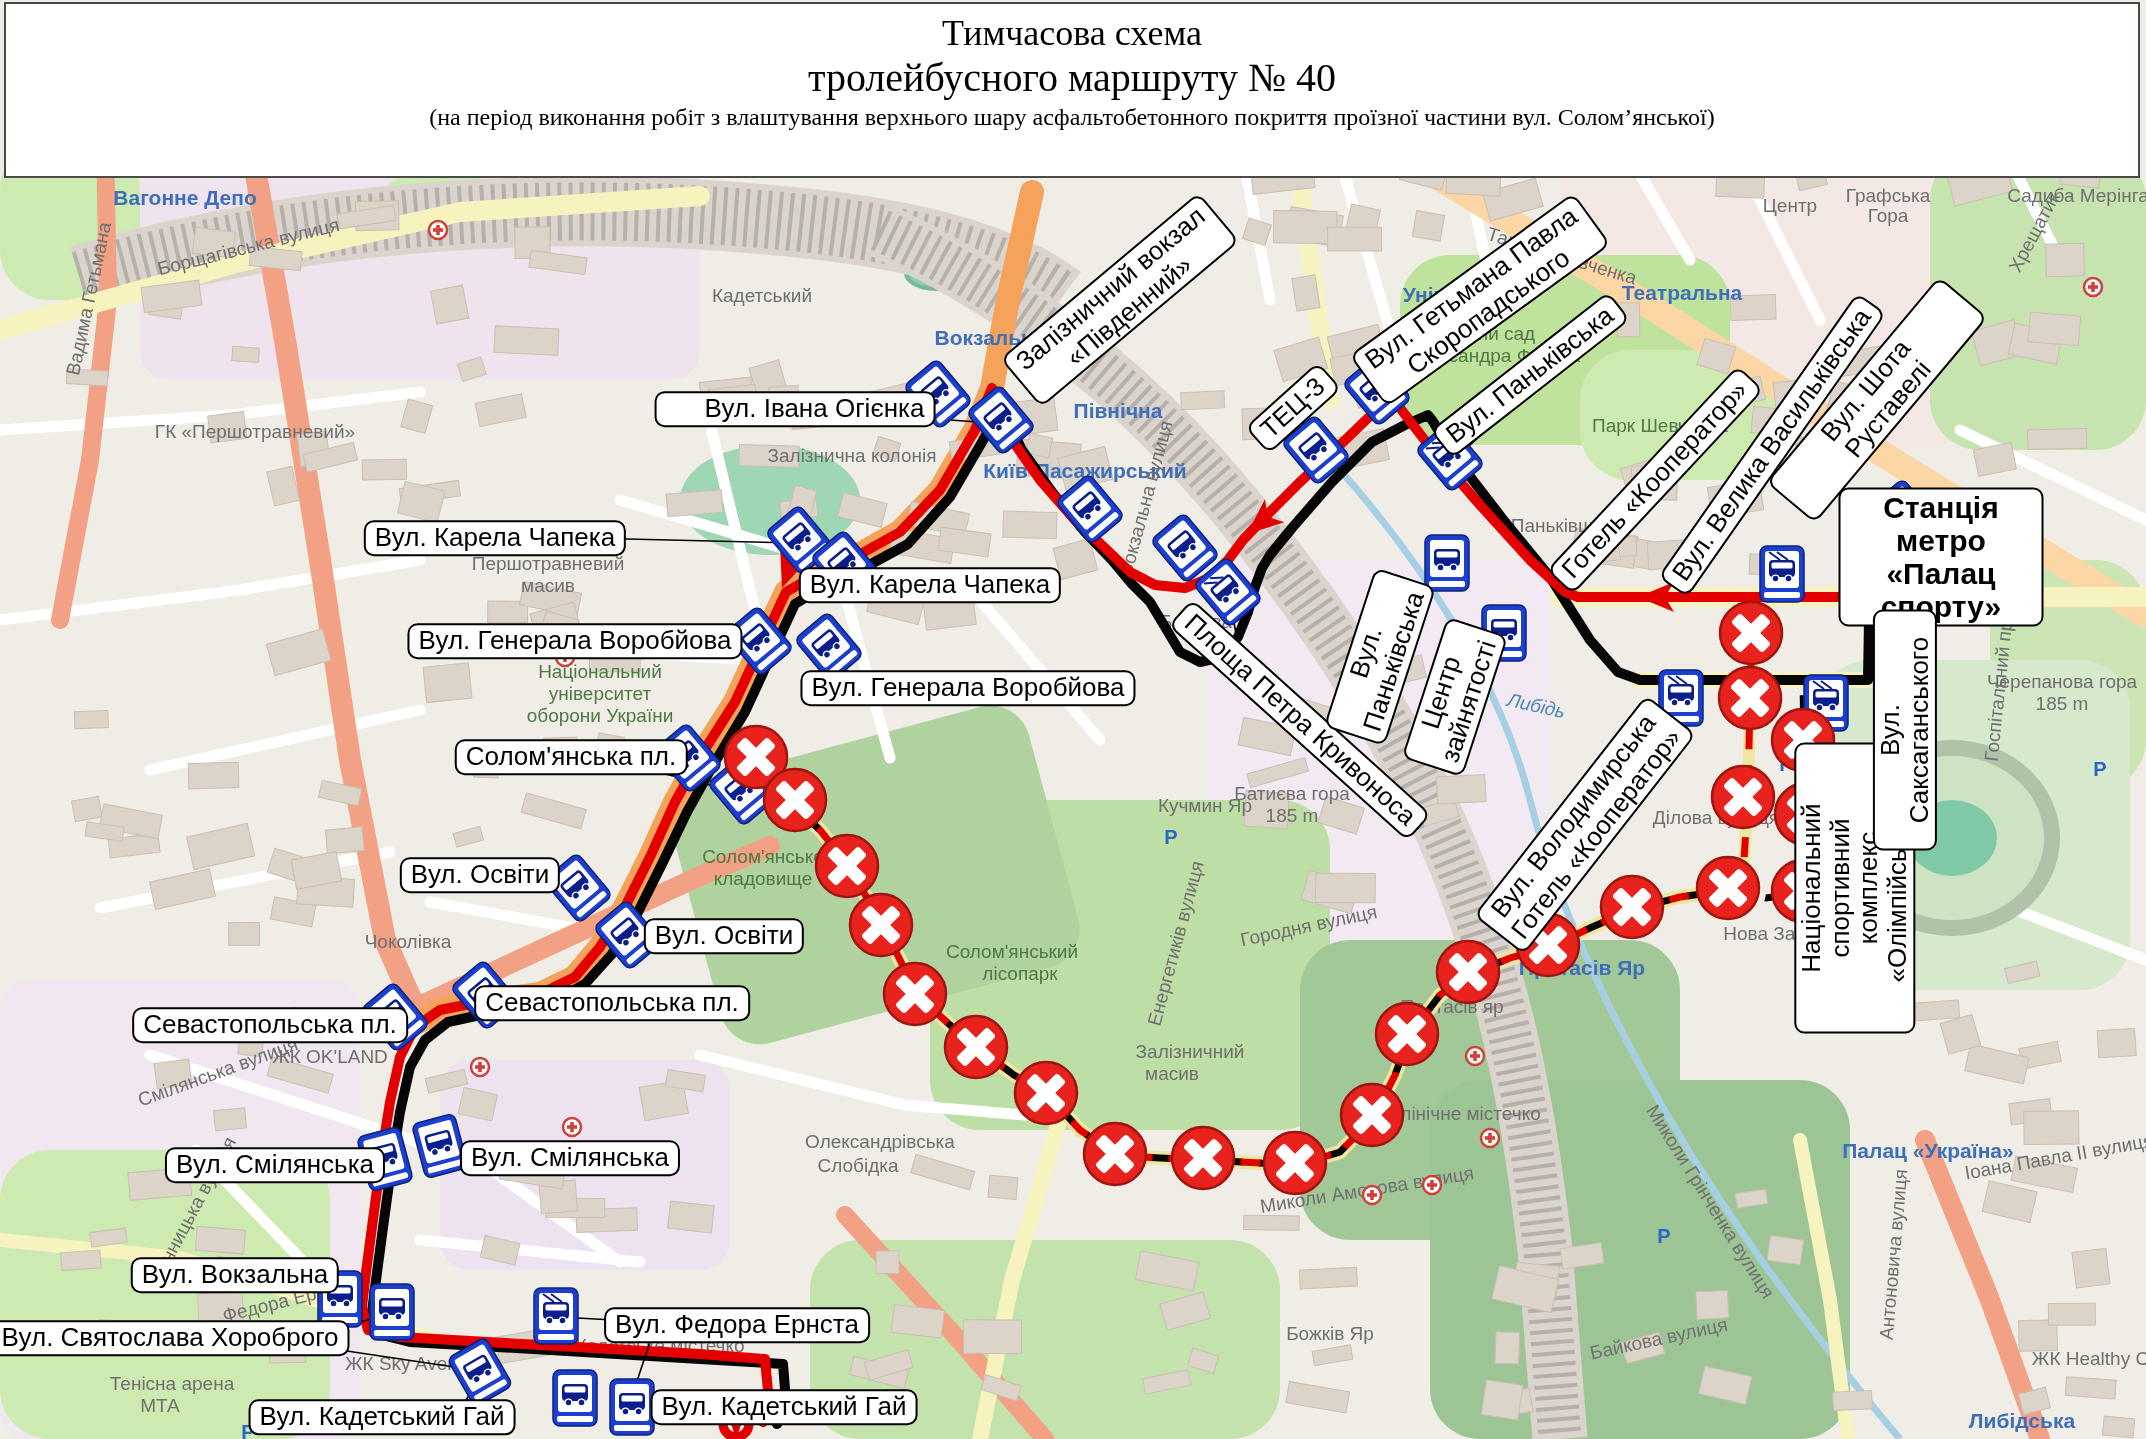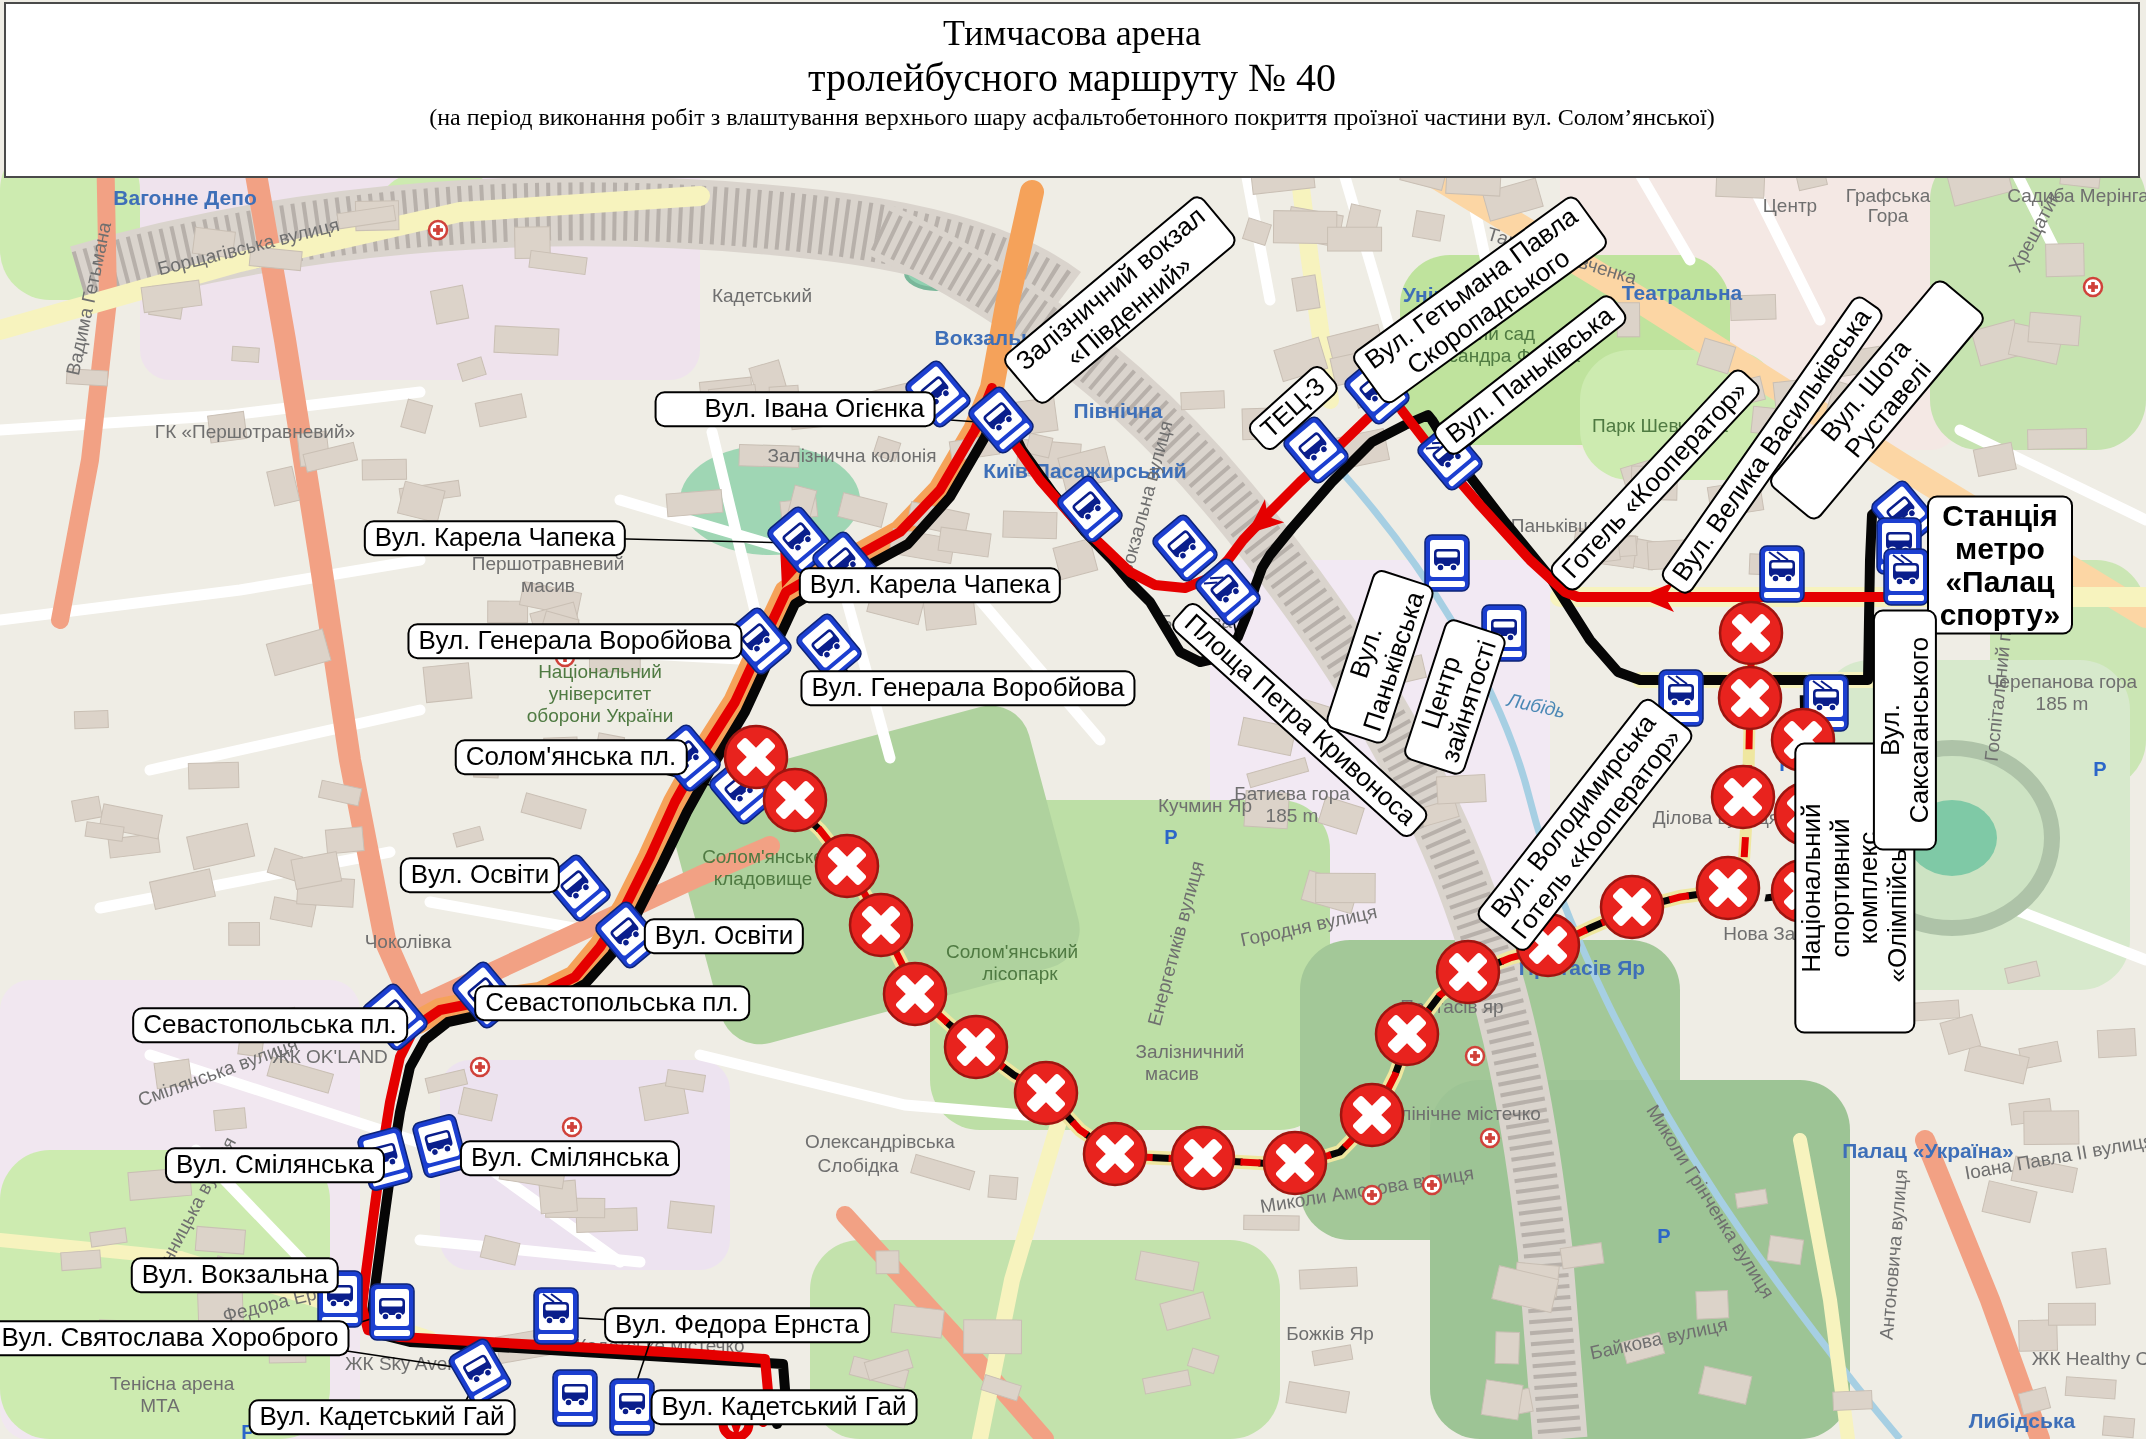--- a/index.html
+++ b/index.html
@@ -939,21 +939,21 @@
       <g transform="translate(1803 891)">
         <circle r="31" fill="#E8231E" stroke="#9E1510" stroke-width="2.5"></circle>
         <g transform="rotate(45)">
           <rect x="-22" y="-6.5" width="44" height="13" rx="3" fill="#FFFFFF"></rect>
           <rect x="-6.5" y="-22" width="13" height="44" rx="3" fill="#FFFFFF"></rect>
         </g>
       </g>
     </svg>
 
   <div id="hdr">
-    <div class="l1">Тимчасова арена</div>
+    <div class="l1">Тимчасова схема</div>
     <div class="l2">тролейбусного маршруту № 40</div>
     <div class="l4">(на період виконання робіт з влаштування верхнього шару асфальтобетонного покриття проїзної частини вул. Солом’янської)</div>
   </div>
 
   <div id="labels">
       <div class="rlabel" style="left: 795px; top: 409px; transform: translate(-50%, -50%) rotate(0deg); padding-left: 48px;">Вул. Івана Огієнка</div>
       <div class="rlabel" style="left: 495px; top: 538px; transform: translate(-50%, -50%) rotate(0deg);">Вул. Карела Чапека</div>
       <div class="rlabel" style="left: 930px; top: 585px; transform: translate(-50%, -50%) rotate(0deg);">Вул. Карела Чапека</div>
       <div class="rlabel" style="left: 575px; top: 641px; transform: translate(-50%, -50%) rotate(0deg);">Вул. Генерала Воробйова</div>
       <div class="rlabel" style="left: 968px; top: 688px; transform: translate(-50%, -50%) rotate(0deg);">Вул. Генерала Воробйова</div>
@@ -971,21 +971,21 @@
       <div class="rlabel" style="left: 737px; top: 1325px; transform: translate(-50%, -50%) rotate(0deg);">Вул. Федора Ернста</div>
       <div class="rlabel" style="left: 1120px; top: 300px; transform: translate(-50%, -50%) rotate(-40deg);">Залізничний вокзал
 «Південний»</div>
       <div class="rlabel" style="left: 1293px; top: 408px; transform: translate(-50%, -50%) rotate(-42deg);">ТЕЦ-3</div>
       <div class="rlabel" style="left: 1480px; top: 300px; transform: translate(-50%, -50%) rotate(-36deg);">Вул. Гетьмана Павла
 Скоропадського</div>
       <div class="rlabel" style="left: 1530px; top: 375px; transform: translate(-50%, -50%) rotate(-38deg);">Вул. Паньківська</div>
       <div class="rlabel" style="left: 1655px; top: 480px; transform: translate(-50%, -50%) rotate(-47deg);">Готель «Кооператор»</div>
       <div class="rlabel" style="left: 1772px; top: 445px; transform: translate(-50%, -50%) rotate(-55deg);">Вул. Велика Васильківська</div>
       <div class="rlabel" style="left: 1877px; top: 400px; transform: translate(-50%, -50%) rotate(-50deg);">Вул. Шота Руставелі</div>
-      <div class="rlabel bold" style="left: 2000px; top: 557px; transform: translate(-50%, -50%) rotate(0deg); margin-top: 8px;">Станція метро
+      <div class="rlabel bold" style="left: 1941px; top: 557px; transform: translate(-50%, -50%) rotate(0deg);">Станція метро
 «Палац спорту»</div>
       <div class="rlabel" style="left: 1300px; top: 720px; transform: translate(-50%, -50%) rotate(42deg);">Площа Петра Кривоноса</div>
       <div class="rlabel" style="left: 1380px; top: 657px; transform: translate(-50%, -50%) rotate(-72deg);">Вул.
 Паньківська</div>
       <div class="rlabel" style="left: 1455px; top: 697px; transform: translate(-50%, -50%) rotate(-72deg);">Центр
 зайнятості</div>
       <div class="rlabel" style="left: 1585px; top: 825px; transform: translate(-50%, -50%) rotate(-52deg);">Вул. Володимирська
 Готель «Кооператор»</div>
       <div class="rlabel" style="left: 1855px; top: 888px; transform: translate(-50%, -50%) rotate(-90deg);">Національний спортивний
 комплекс  «Олімпійський»</div>

